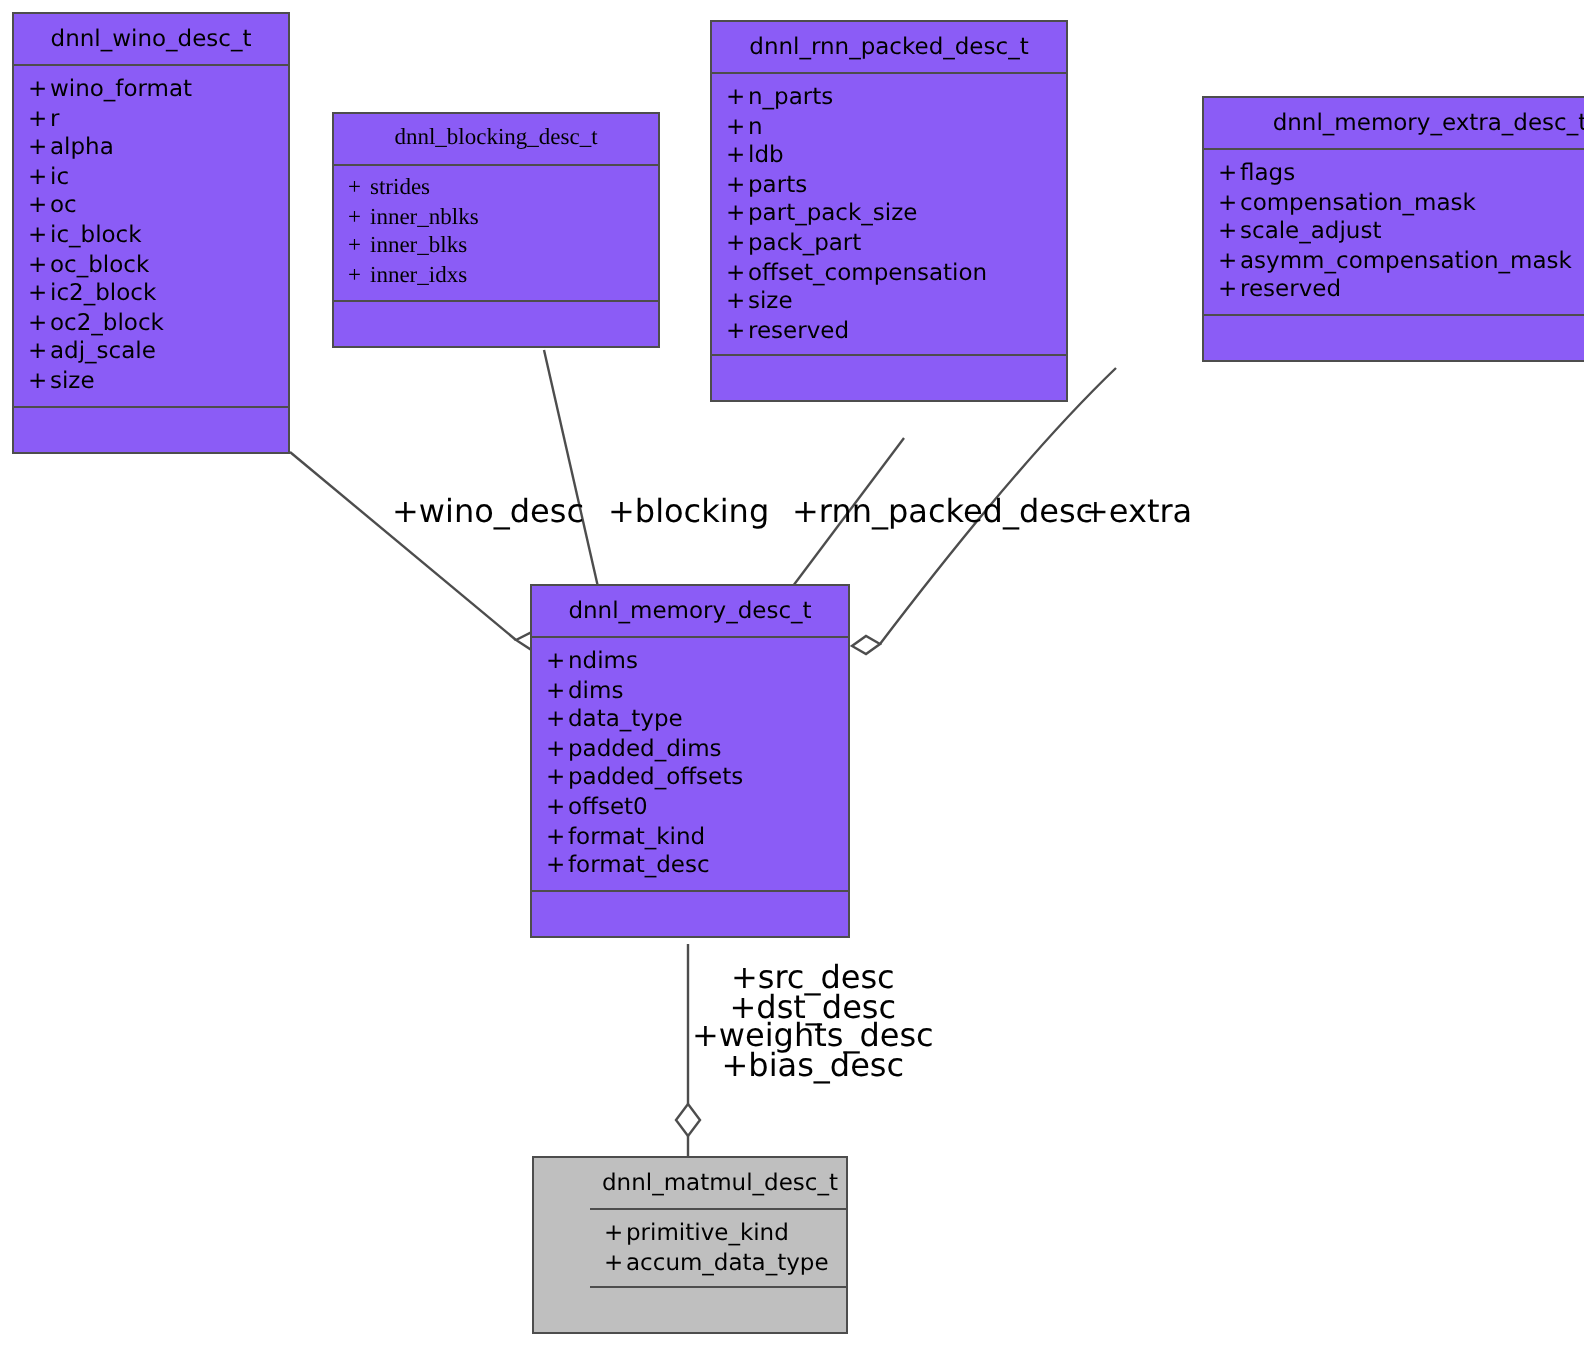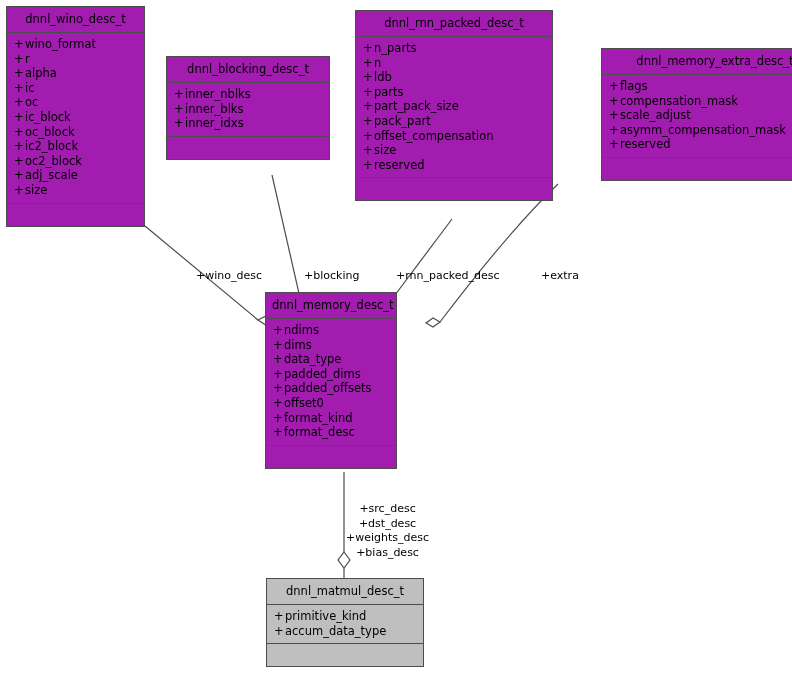--- a/index.html
+++ b/index.html
@@ -21,25 +21,26 @@
     left: 0;
     top: 0;
     width: 792px;
     height: 676px;
     pointer-events: none;
   }
   .umlnode {
     position: absolute;
     box-sizing: border-box;
     border: 1px solid #4d4d4d;
-    background: #a21caf;
+    background: #8b5cf6;
     z-index: 2;
   }
   .umlnode.filled {
     background: #bfbfbf;
+    padding-left: 28px;
   }
   .node-title {
     box-sizing: border-box;
     text-align: center;
     font-size: 11.5px;
     line-height: 14px;
     color: #000000;
     padding: 5px 6px 6px 6px;
     border-bottom: 1px solid #4d4d4d;
     white-space: nowrap;
@@ -58,27 +59,26 @@
   .attr .vis {
     display: inline-block;
     width: 11px;
   }
   .node-ops {
     box-sizing: border-box;
     min-height: 22px;
   }
   .edge-label {
     position: absolute;
-    font-size: 11px;
+    font-size: 16px;
     line-height: 14.6px;
     color: #000000;
     white-space: nowrap;
     z-index: 3;
     background: transparent;
-    margin-top: 20px;
   }
   .edge-label.multi {
     text-align: center;
   }
 </style>
 </head>
 <body>
 
 <div id="canvas">
 
@@ -125,31 +125,32 @@
       <div class="attr"><span class="vis">+</span><span>ic_block</span></div>
       <div class="attr"><span class="vis">+</span><span>oc_block</span></div>
       <div class="attr"><span class="vis">+</span><span>ic2_block</span></div>
       <div class="attr"><span class="vis">+</span><span>oc2_block</span></div>
       <div class="attr"><span class="vis">+</span><span>adj_scale</span></div>
       <div class="attr"><span class="vis">+</span><span>size</span></div>
     </div>
     <div class="node-ops"></div>
   </div>
 
-  <div class="umlnode" style="left:166px; top:56px; width:164px;">
+  <div class="umlnode" style="left:166px; top:56px; width:164px;font-family:Liberation Serif, serif;">
     <div class="node-title">dnnl_blocking_desc_t</div>
     <div class="node-attrs">
+      <div class="attr"><span class="vis">+</span><span>strides</span></div>
       <div class="attr"><span class="vis">+</span><span>inner_nblks</span></div>
       <div class="attr"><span class="vis">+</span><span>inner_blks</span></div>
       <div class="attr"><span class="vis">+</span><span>inner_idxs</span></div>
     </div>
     <div class="node-ops"></div>
   </div>
 
-  <div class="umlnode" style="left:355px; top:10px; width:198px;">
+  <div class="umlnode" style="left:355px; top:10px; width:179px;">
     <div class="node-title">dnnl_rnn_packed_desc_t</div>
     <div class="node-attrs">
       <div class="attr"><span class="vis">+</span><span>n_parts</span></div>
       <div class="attr"><span class="vis">+</span><span>n</span></div>
       <div class="attr"><span class="vis">+</span><span>ldb</span></div>
       <div class="attr"><span class="vis">+</span><span>parts</span></div>
       <div class="attr"><span class="vis">+</span><span>part_pack_size</span></div>
       <div class="attr"><span class="vis">+</span><span>pack_part</span></div>
       <div class="attr"><span class="vis">+</span><span>offset_compensation</span></div>
       <div class="attr"><span class="vis">+</span><span>size</span></div>
@@ -163,21 +164,21 @@
     <div class="node-attrs">
       <div class="attr"><span class="vis">+</span><span>flags</span></div>
       <div class="attr"><span class="vis">+</span><span>compensation_mask</span></div>
       <div class="attr"><span class="vis">+</span><span>scale_adjust</span></div>
       <div class="attr"><span class="vis">+</span><span>asymm_compensation_mask</span></div>
       <div class="attr"><span class="vis">+</span><span>reserved</span></div>
     </div>
     <div class="node-ops"></div>
   </div>
 
-  <div class="umlnode" style="left:265px; top:292px; width:132px;">
+  <div class="umlnode" style="left:265px; top:292px; width:160px;">
     <div class="node-title">dnnl_memory_desc_t</div>
     <div class="node-attrs">
       <div class="attr"><span class="vis">+</span><span>ndims</span></div>
       <div class="attr"><span class="vis">+</span><span>dims</span></div>
       <div class="attr"><span class="vis">+</span><span>data_type</span></div>
       <div class="attr"><span class="vis">+</span><span>padded_dims</span></div>
       <div class="attr"><span class="vis">+</span><span>padded_offsets</span></div>
       <div class="attr"><span class="vis">+</span><span>offset0</span></div>
       <div class="attr"><span class="vis">+</span><span>format_kind</span></div>
       <div class="attr"><span class="vis">+</span><span>format_desc</span></div>

